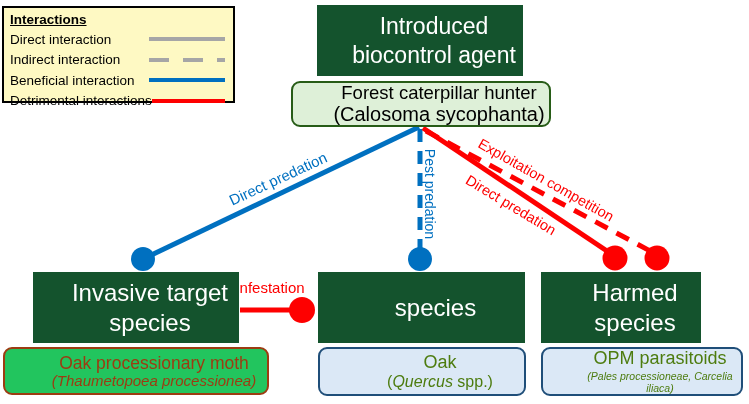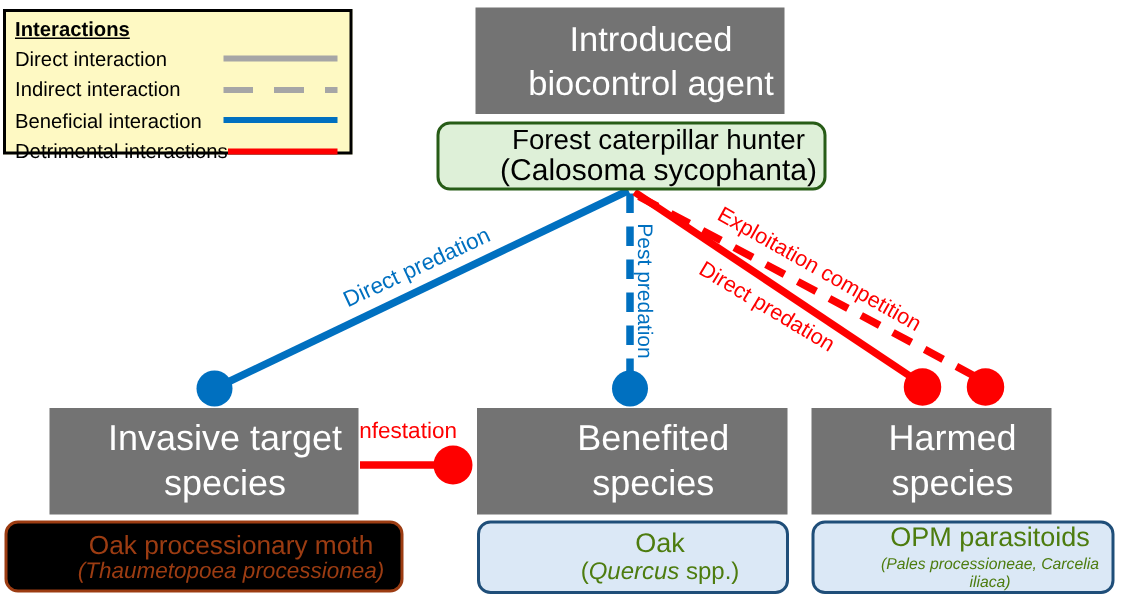--- a/index.html
+++ b/index.html
@@ -15,35 +15,35 @@
   .sample{width:76px;height:4px;margin-left:auto;}
   .sample.gray-solid{background:#a6a6a6;}
   .sample.gray-dashed{background:repeating-linear-gradient(90deg,#a6a6a6 0 20px,transparent 20px 34px);}
   .sample.blue-solid{background:#0070c0;}
   .sample.red-solid{background:#fe0000;}
 
   
   .wires{position:absolute;left:0;top:0;width:749px;height:404px;z-index:1;pointer-events:none;}
 
   
-  .gray-box{position:absolute;background:#737373;color:#fff;display:flex;flex-direction:column;
+  .gray-box{position:absolute;background:#14532d;color:#fff;display:flex;flex-direction:column;
             justify-content:center;align-items:center;text-align:center;z-index:2;box-sizing:border-box;padding-left:28px;}
   .gray-box .l1,.gray-box .l2{line-height:1.23;}
   .top-gray{left:317px;top:5px;width:206px;height:71px;font-size:23px;}
   .invasive{left:33px;top:272px;width:206px;height:71px;font-size:24px;}
   .benefited{left:318px;top:272px;width:207px;height:71px;font-size:24px;}
   .harmed{left:541px;top:272px;width:160px;height:71px;font-size:24px;}
 
   .species-box{position:absolute;box-sizing:border-box;border-radius:9px;display:flex;flex-direction:column;
                justify-content:center;align-items:center;text-align:center;z-index:2;padding-left:36px;}
   .hunter{left:291px;top:81px;width:260px;height:46px;background:#def0d8;border:2.5px solid #275c17;color:#000;}
   .hunter .common{font-size:18.5px;line-height:1.1;}
   .hunter .latin{font-size:20px;line-height:1.1;}
 
-  .moth{left:3px;top:347px;width:266px;height:48px;background:#000000;border:2.5px solid #9c3c12;color:#9c3c12;}
+  .moth{left:3px;top:347px;width:266px;height:48px;background:#22c55e;border:2.5px solid #9c3c12;color:#9c3c12;}
   .moth .common{font-size:17.5px;line-height:1.15;}
   .moth .latin{font-size:15px;font-style:italic;line-height:1.05;}
 
   .blue-box{background:#dbe8f6;border:2.5px solid #1f4e79;color:#4d7c0f;}
   .oak{left:318px;top:347px;width:208px;height:49px;}
   .oak .common{font-size:18px;line-height:1.2;}
   .oak .latin{font-size:16px;line-height:1.05;}
   .oak .genus{font-style:italic;}
 
   .parasitoids{left:541px;top:347px;width:202px;height:49px;}
@@ -112,21 +112,20 @@
   <div class="edge-label edge-blue lab-pest">Pest predation</div>
   <div class="edge-label edge-red lab-exploit">Exploitation competition</div>
   <div class="edge-label edge-red lab-direct-right">Direct predation</div>
   <div class="edge-label edge-red lab-infest">Infestation</div>
 
   <div class="gray-box invasive">
     <span class="l1">Invasive target</span>
     <span class="l2">species</span>
   </div>
   <div class="gray-box benefited">
-    <span class="l1">Benefited</span>
     <span class="l2">species</span>
   </div>
   <div class="gray-box harmed">
     <span class="l1">Harmed</span>
     <span class="l2">species</span>
   </div>
 
   <div class="species-box moth">
     <span class="common">Oak processionary moth</span>
     <span class="latin">(Thaumetopoea processionea)</span>

